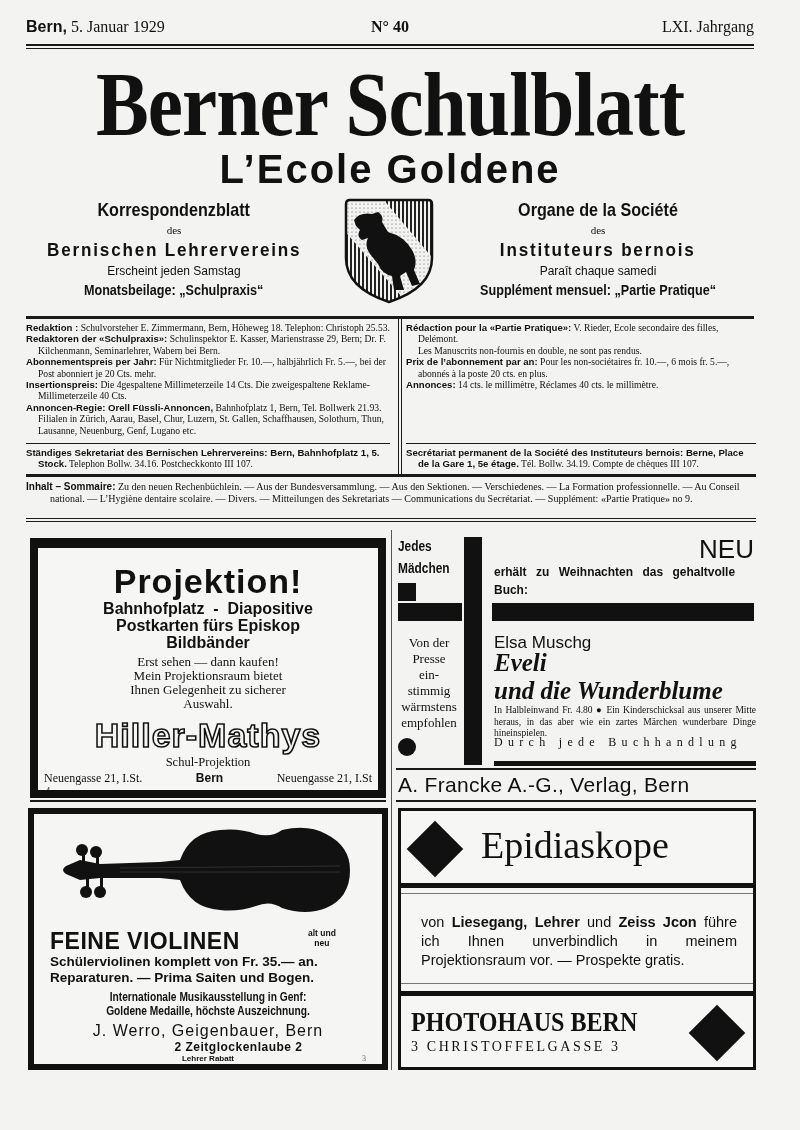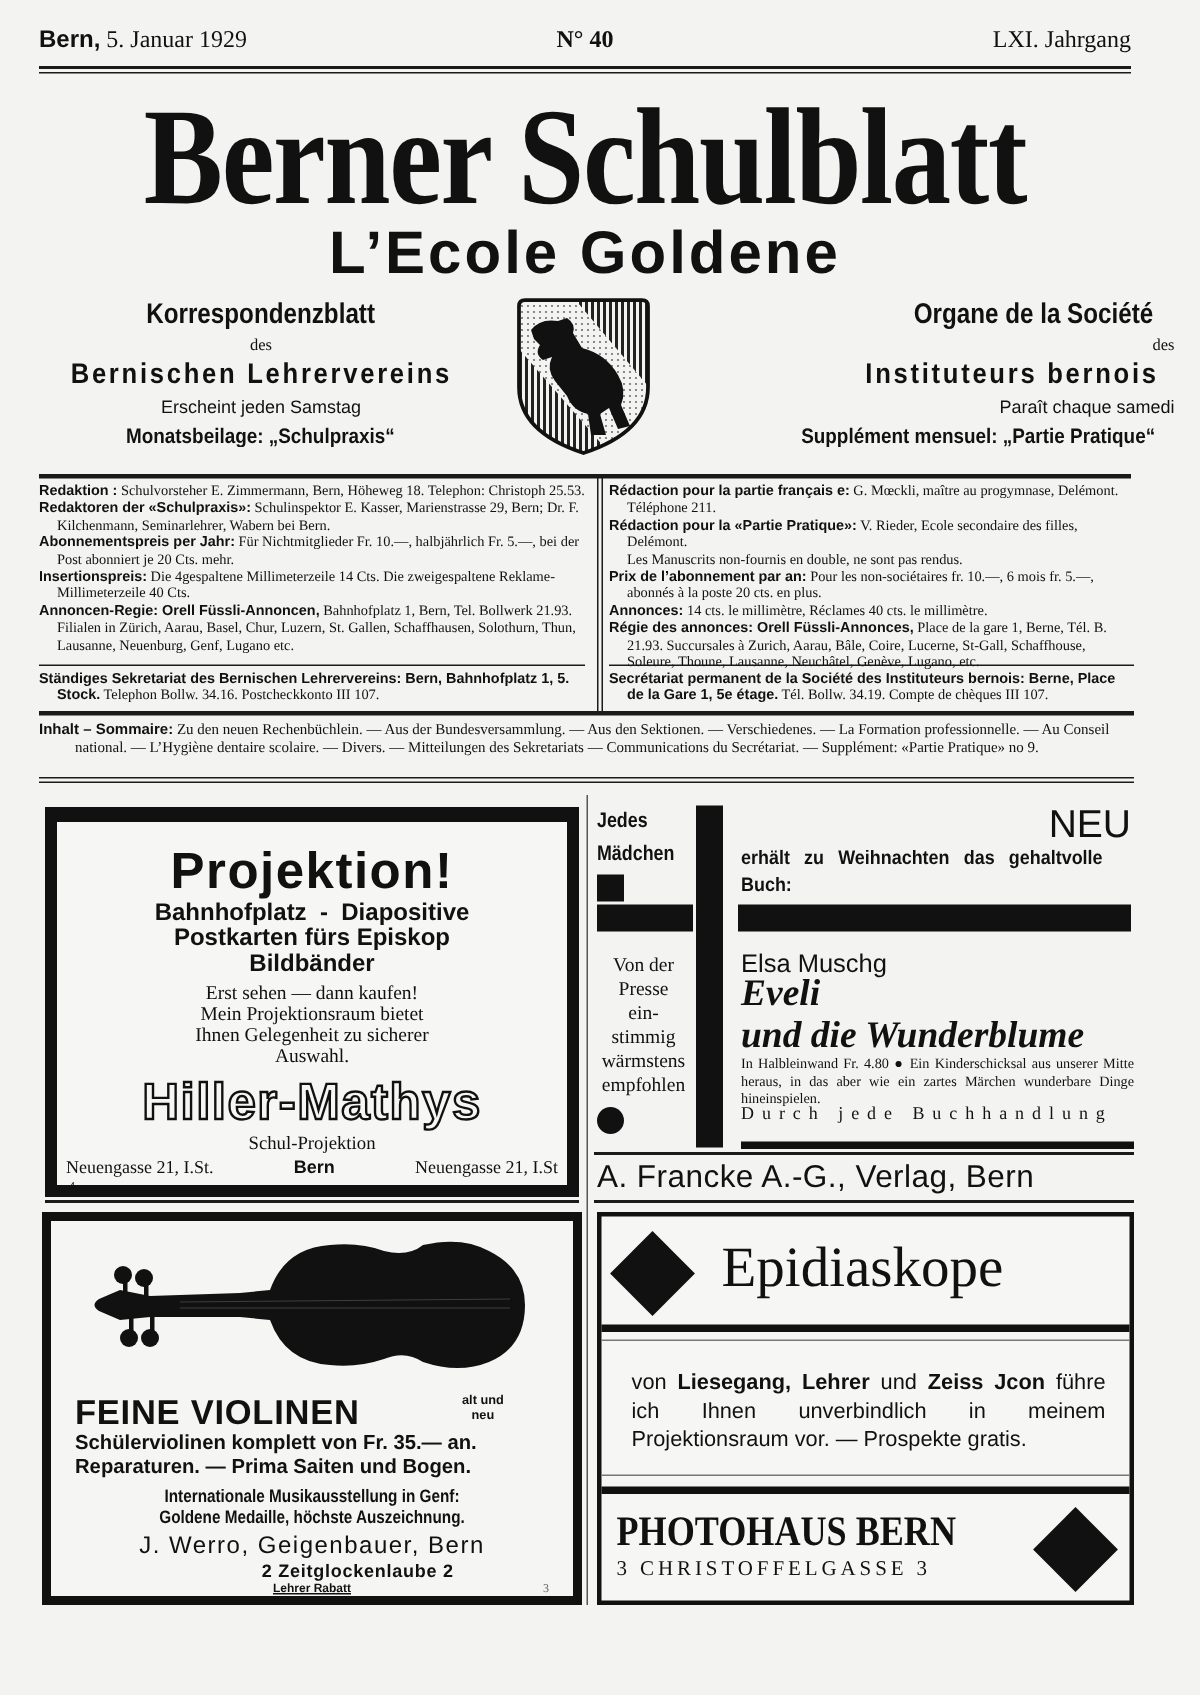--- a/index.html
+++ b/index.html
@@ -75,21 +75,21 @@
 
   
   #ad-vio { left: 28px; top: 808px; width: 360px; height: 262px; border: 6px solid #111; background: #f5f5f3; }
   #ad-vio svg { position: absolute; left: 26px; top: 6px; }
   #ad-vio .feine { position: absolute; left: 16px; top: 114px; font-family: "Liberation Sans", sans-serif; font-weight: 900; font-size: 23px; line-height: 26px; letter-spacing: 0.5px; }
   #ad-vio .altneu { position: absolute; left: 274px; top: 114px; font-family: "Liberation Sans", sans-serif; font-weight: bold; font-size: 8.5px; line-height: 10px; text-align: center; }
   #ad-vio .l1 { position: absolute; left: 16px; top: 140px; width: 320px; font-family: "Liberation Sans", sans-serif; font-weight: bold; font-size: 13.5px; line-height: 16px; }
   #ad-vio .l2 { position: absolute; left: 0; width: 348px; top: 176px; text-align: center; font-family: "Liberation Sans", sans-serif; font-weight: bold; font-size: 12px; line-height: 14px; transform: scaleX(0.85); }
   #ad-vio .werro { position: absolute; left: 0; width: 348px; top: 208px; text-align: center; font-family: "Liberation Sans", sans-serif; font-size: 16px; line-height: 18px; letter-spacing: 1px; }
   #ad-vio .zeit { position: absolute; left: 0; width: 409px; top: 226px; text-align: center; font-family: "Liberation Sans", sans-serif; font-weight: bold; font-size: 12px; line-height: 14px; letter-spacing: 0.5px; }
-  #ad-vio .rab { position: absolute; left: 0; width: 348px; top: 240px; text-align: center; font-family: "Liberation Sans", sans-serif; font-weight: bold; font-size: 8px; line-height: 10px; text-decoration: underline; }
+  #ad-vio .rab { position: absolute; left: 0; width: 348px; top: 240px; text-align: center; font-family: "Liberation Sans", sans-serif; font-weight: bold; font-size: 8px; line-height: 10px; }
   #ad-vio .n3 { position: absolute; right: 16px; top: 240px; font-size: 8px; color: #666; }
 
   
   #ad-epi { left: 398px; top: 808px; width: 358px; height: 262px; border: 3px solid #111; background: #f6f6f4; padding-left: 34px; }
   #ad-epi .diam { position: absolute; width: 40px; height: 40px; background: #111; transform: rotate(45deg); }
   #ad-epi .h { position: absolute; left: 80px; top: 14px; font-family: "Liberation Serif", serif; font-size: 38px; line-height: 40px; }
   #ad-epi .bar { position: absolute; left: 0; width: 352px; background: #111; }
   #ad-epi .thin { position: absolute; left: 0; width: 352px; height: 1px; background: #777; }
   #ad-epi .body { position: absolute; left: 20px; top: 102px; width: 316px; font-family: "Liberation Sans", sans-serif; font-size: 14.5px; line-height: 19px; text-align: justify; }
   #ad-epi .photo { position: absolute; left: 10px; top: 196px; font-family: "Liberation Serif", serif; font-weight: bold; font-size: 28px; line-height: 30px; transform: scaleX(0.86); transform-origin: left; }
@@ -136,21 +136,21 @@
     </defs>
     <g clip-path="url(#shield)">
       <rect width="94" height="106" fill="url(#stripes)"></rect>
       <polygon points="0,0 40,0 94,64 94,106 66,106 0,30" fill="url(#dots)"></polygon>
       <path d="M12,22 Q18,14 30,16 L36,14 Q42,18 40,24 L46,34 Q62,38 70,52 Q76,62 72,72 L78,86 L70,88 L64,74 L58,78 L62,92 L52,92 L50,78 Q40,76 36,66 L28,56 Q22,48 26,40 L20,42 Q14,38 18,32 L14,28 Z" fill="#111"></path>
     </g>
     <path d="M4,6 Q4,2 8,2 L86,2 Q90,2 90,6 L90,60 Q90,90 47,104 Q4,90 4,60 Z" fill="none" stroke="#111" stroke-width="2.5"></path>
   </svg>
 </div>
 
-<div class="col-head" style="left:463px;text-align:right;">
+<div class="col-head" style="left:438px;">
   <div><span class="big">Organe de la Société</span></div>
   <div class="des serif">des</div>
   <div><span class="big2">Instituteurs bernois</span></div>
   <div class="sm">Paraît chaque samedi</div>
   <div><span class="sm2">Supplément mensuel: „Partie Pratique“</span></div>
 </div>
 
 <div class="rule" style="left:26px;top:316px;width:728px;height:3px;"></div>
 <div class="rule" style="left:398px;top:318px;width:1px;height:156px;"></div>
 <div class="rule" style="left:401px;top:318px;width:1px;height:156px;"></div>
@@ -161,26 +161,24 @@
   <p><b>Abonnementspreis per Jahr:</b><span> Für Nichtmitglieder Fr. 10.—, halbjährlich Fr. 5.—, bei der Post abonniert je 20 Cts. mehr.</span></p>
   <p><b>Insertionspreis:</b><span> Die 4gespaltene Millimeterzeile 14 Cts. Die zweigespaltene Reklame-Millimeterzeile 40 Cts.</span></p>
   <p><b>Annoncen-Regie: Orell Füssli-Annoncen,</b><span> Bahnhofplatz 1, Bern, Tel. Bollwerk 21.93. Filialen in Zürich, Aarau, Basel, Chur, Luzern, St. Gallen, Schaffhausen, Solothurn, Thun, Lausanne, Neuenburg, Genf, Lugano etc.</span></p>
 </div>
 <div class="rule" style="left:26px;top:443px;width:364px;height:1px;"></div>
 <div class="info" style="left:26px;top:447px;width:364px;">
   <p><b>Ständiges Sekretariat des Bernischen Lehrervereins: Bern, Bahnhofplatz 1, 5. Stock.</b><span> Telephon Bollw. 34.16. Postcheckkonto III 107.</span></p>
 </div>
 
 <div class="info" style="left:406px;top:322px;width:350px;">
-  <p><b>Rédaction pour la partie français e:</b><span> G. Mœckli, maître au progymnase, Delémont. Téléphone 211.</span></p>
   <p><b>Rédaction pour la «Partie Pratique»:</b><span> V. Rieder, Ecole secondaire des filles, Delémont.</span></p>
   <p class="ind2">Les Manuscrits non-fournis en double, ne sont pas rendus.</p>
   <p><b>Prix de l’abonnement par an:</b><span> Pour les non-sociétaires fr. 10.—, 6 mois fr. 5.—, abonnés à la poste 20 cts. en plus.</span></p>
   <p><b>Annonces:</b><span> 14 cts. le millimètre, Réclames 40 cts. le millimètre.</span></p>
-  <p><b>Régie des annonces: Orell Füssli-Annonces,</b><span> Place de la gare 1, Berne, Tél. B. 21.93. Succursales à Zurich, Aarau, Bâle, Coire, Lucerne, St-Gall, Schaffhouse, Soleure, Thoune, Lausanne, Neuchâtel, Genève, Lugano, etc.</span></p>
 </div>
 <div class="rule" style="left:406px;top:443px;width:350px;height:1px;"></div>
 <div class="info" style="left:406px;top:447px;width:350px;">
   <p><b>Secrétariat permanent de la Société des Instituteurs bernois: Berne, Place de la Gare 1, 5e étage.</b><span> Tél. Bollw. 34.19. Compte de chèques III 107.</span></p>
 </div>
 
 <div class="rule" style="left:26px;top:474px;width:730px;height:3px;"></div>
 
 <div id="inhalt" class="abs">
   <p><b class="sans">Inhalt – Sommaire:</b><span> Zu den neuen Rechenbüchlein. — Aus der Bundesversammlung. — Aus den Sektionen. — Verschiedenes. — La Formation professionnelle. — Au Conseil national. — L’Hygiène dentaire scolaire. — Divers. — Mitteilungen des Sekretariats — Communications du Secrétariat. — Supplément: «Partie Pratique» no 9.</span></p>

